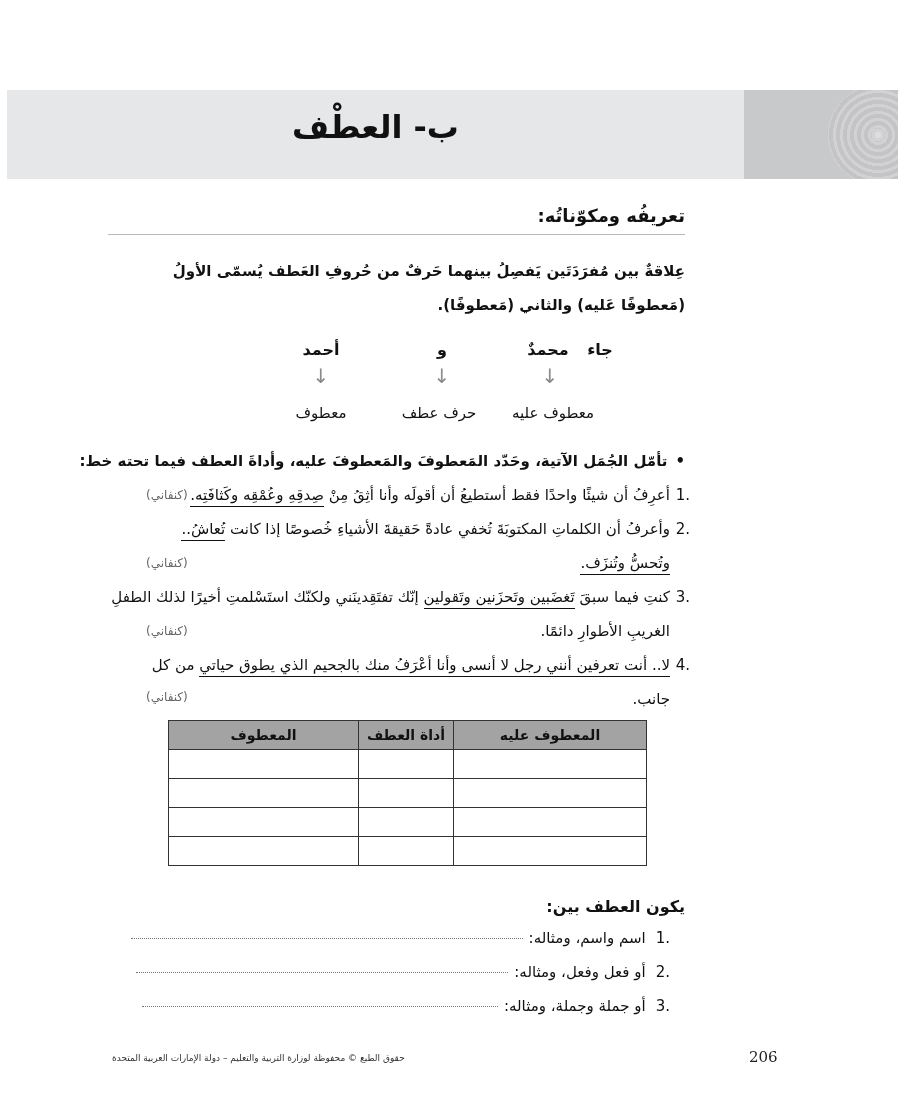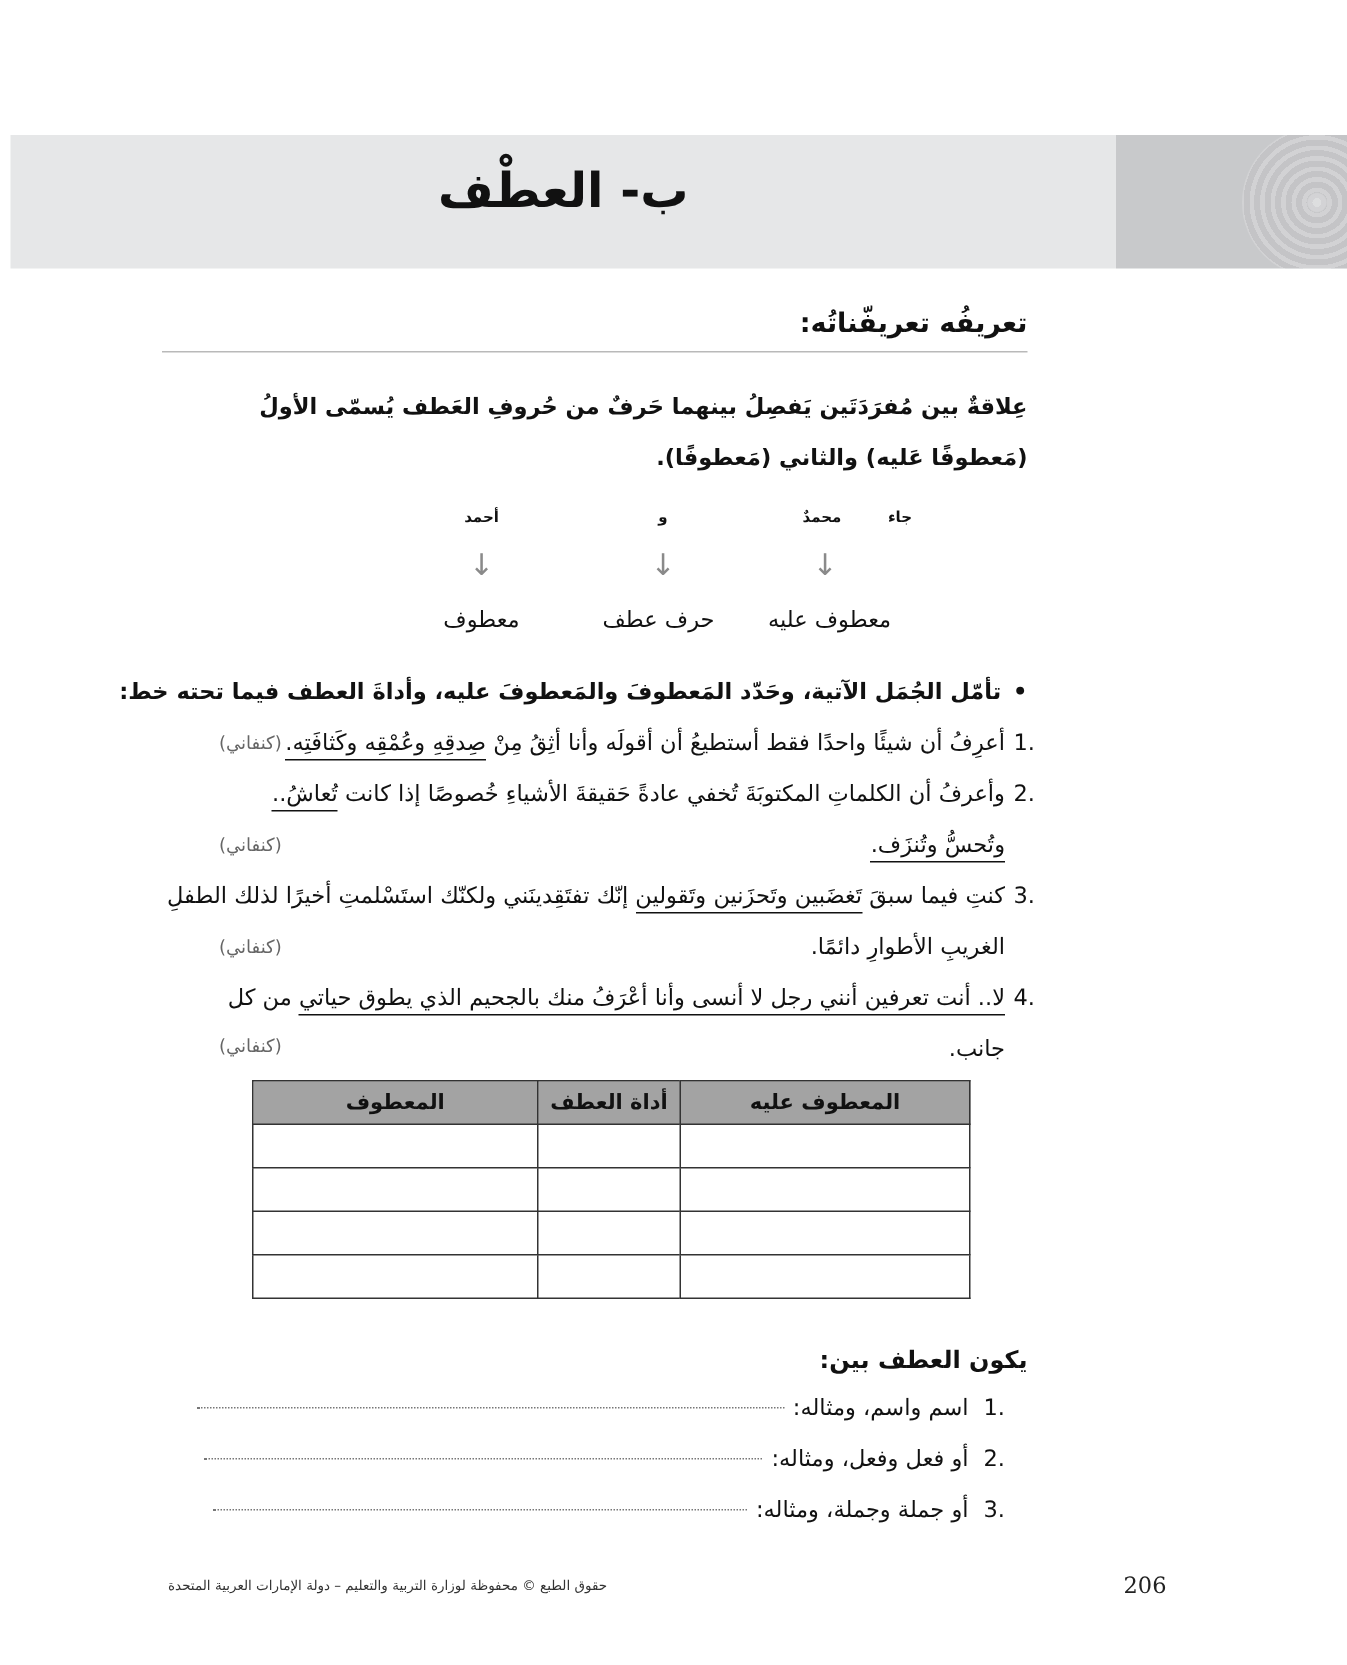--- a/index.html
+++ b/index.html
@@ -32,21 +32,21 @@
     font-weight: bold; font-size: 18px;
   }
   .section-rule {
     position: absolute; left: 108px; top: 234px; width: 577px; height: 1px; background: #b9b9b9;
   }
   .definition {
     position: absolute; right: 213px; top: 254px; width: 580px;
     font-weight: bold; font-size: 15px; line-height: 34px; text-align: right;
   }
   .ex-word {
-    position: absolute; font-weight: bold; font-size: 10px; text-align: center;
+    position: absolute; font-weight: bold; font-size: 16px; text-align: center;
     transform: translateX(-50%); white-space: nowrap;
   }
   .ex-arrow {
     position: absolute; color: #8a8a8a; font-size: 20px; transform: translateX(-50%);
     line-height: 20px;
   }
   .ex-label {
     position: absolute; font-size: 15px; transform: translateX(-50%); white-space: nowrap;
   }
   .instruction {
@@ -98,21 +98,21 @@
 </style>
 </head>
 <body>
 
 <div class="banner"></div>
 <div class="banner-side">
   <div class="orn"></div>
 </div>
 <div class="banner-title">ب- العطْف</div>
 
-<div class="section-title">تعريفُه تعريفّناتُه:</div>
+<div class="section-title">تعريفُه ومكوّناتُه:</div>
 <div class="section-rule"></div>
 <div class="definition">عِلاقةٌ بين مُفرَدَتَين يَفصِلُ بينهما حَرفٌ من حُروفِ العَطف يُسمّى الأولُ (مَعطوفًا عَليه) والثاني (مَعطوفًا).</div>
 
 <div>
   <div class="ex-word" style="left:600px; top:340px;">جاء</div>
   <div class="ex-word" style="left:548px; top:340px;">محمدٌ</div>
   <div class="ex-word" style="left:442px; top:340px;">و</div>
   <div class="ex-word" style="left:321px; top:340px;">أحمد</div>
 
   <div class="ex-arrow" style="left:550px; top:366px;">↓</div>

